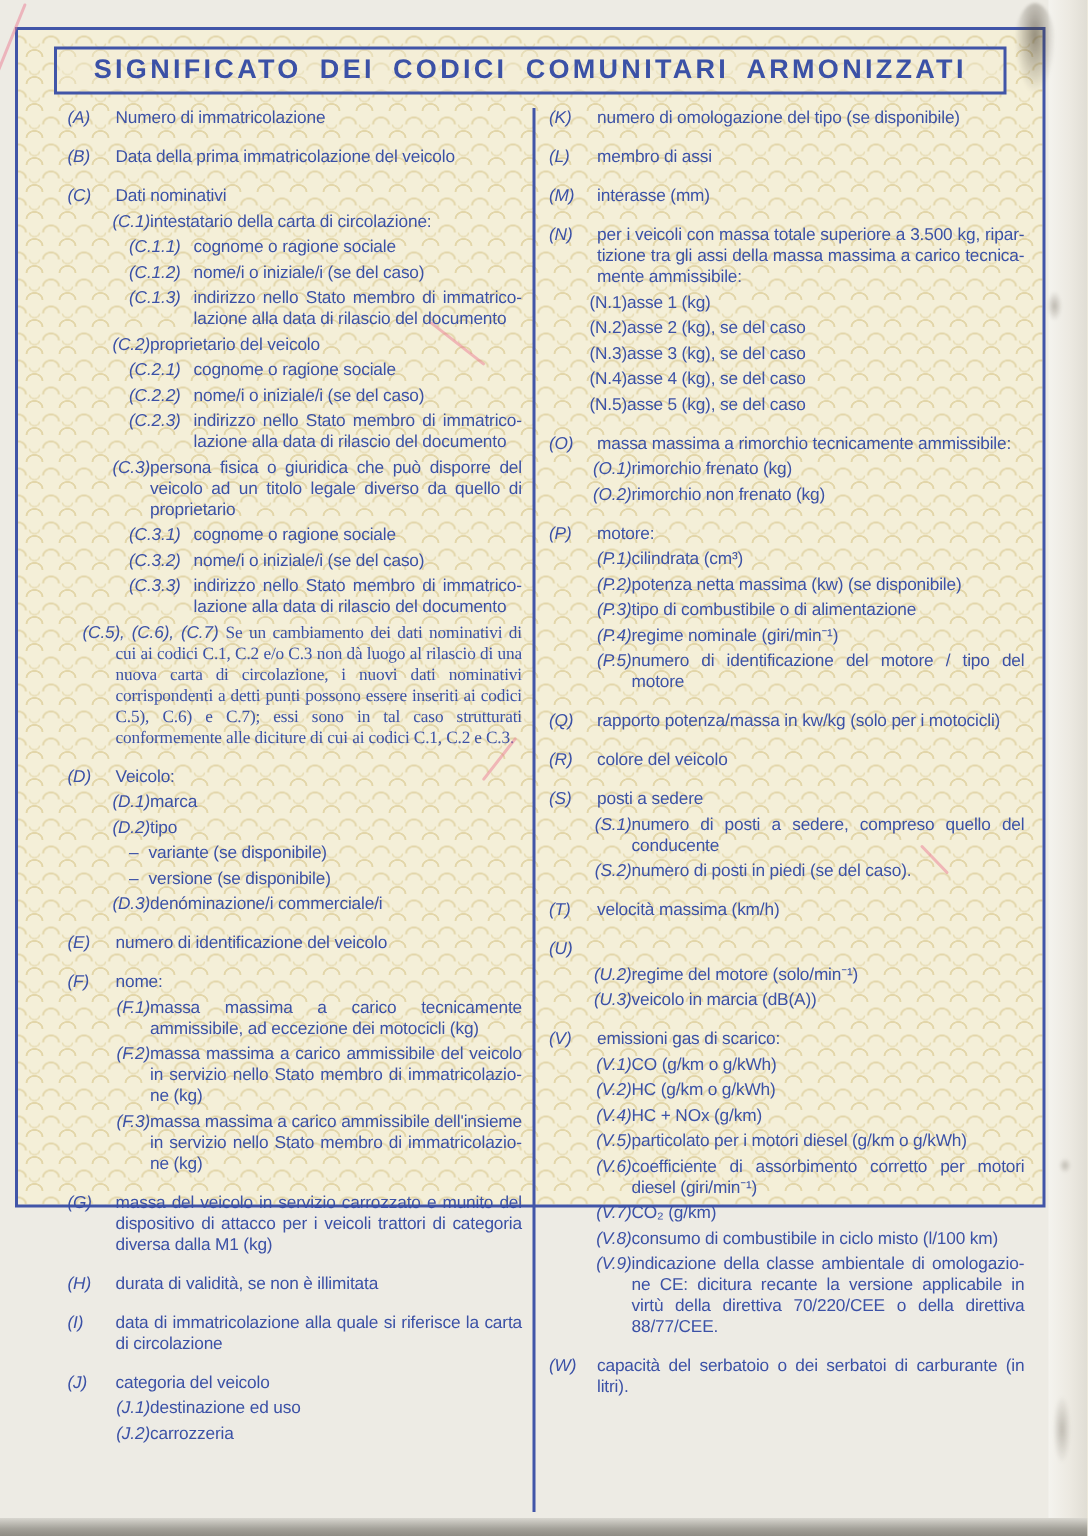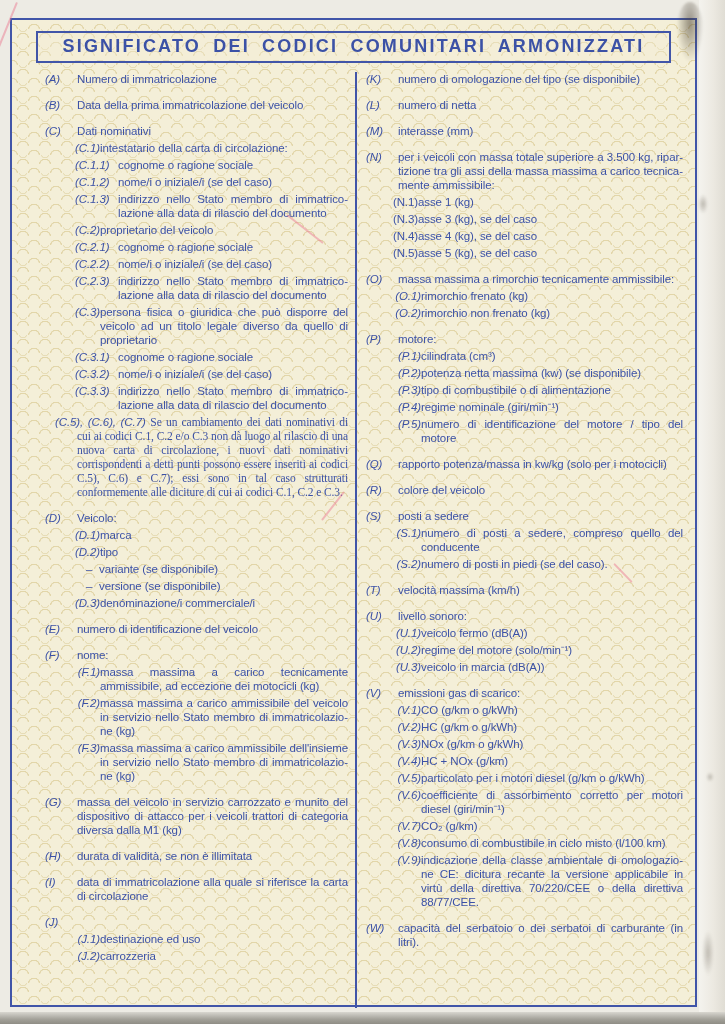--- a/index.html
+++ b/index.html
@@ -9,21 +9,21 @@
   }
   html,body{margin:0;padding:0;}
   body{
     width:725px;height:1024px;position:relative;overflow:hidden;
     background:#edebe4;
     font-family:"Liberation Sans", sans-serif;
     color:var(--ink);
   }
   
   .doc{
-    position:absolute;left:10px;top:18px;width:687px;height:989px;
+    position:absolute;left:10px;top:18px;width:687px;height:787px;
     box-sizing:border-box;border:2px solid var(--border);
     background-color:var(--paper);
     background-image:
       radial-gradient(9px 8px at 50% 100%, rgba(201,178,104,0) 4.4px, rgba(201,178,104,0.42) 4.9px, rgba(201,178,104,0.42) 5.7px, rgba(201,178,104,0) 6.2px),
       radial-gradient(9px 8px at 50% 100%, rgba(201,178,104,0) 4.4px, rgba(201,178,104,0.42) 4.9px, rgba(201,178,104,0.42) 5.7px, rgba(201,178,104,0) 6.2px),
       radial-gradient(6px 5px at 50% 0%, rgba(201,178,104,0) 2.6px, rgba(201,178,104,0.30) 3px, rgba(201,178,104,0.30) 3.7px, rgba(201,178,104,0) 4.1px);
     background-size:22px 18px,22px 18px,22px 18px;
     background-position:0 0,11px 9px,0 9px;
   }
   .titlebox{
@@ -50,21 +50,21 @@
   .col-right{flex:1;padding-left:9px;padding-right:2px;height:100%;}
   
   .row{display:flex;align-items:flex-start;margin-top:3px;
        font-size:11.5px;line-height:14px;letter-spacing:-0.1px;}
   .row.gap{margin-top:12px;}
   .col-left>.row:first-child,.col-right>.row:first-child{margin-top:0;}
   .code{font-style:italic;white-space:nowrap;}
   .text{flex:1;text-align:justify;hyphens:manual;}
   .lvl0 .code{flex:0 0 32px;}
   .lvl1{padding-left:12px;} .lvl1 .code{flex:0 0 43px;text-align:right;}
-  .lvl2{padding-left:30px;} .lvl2 .code{flex:0 0 43px;}
+  .lvl2{padding-left:30px;} .lvl2 .code{flex:0 0 43px;margin-left:11px;}
   .lvld{padding-left:41px;} .lvld .code{flex:0 0 13px;font-style:normal;}
   .roman .code{font-style:normal;flex-basis:40px;}
   .row.para{display:block;padding-left:32px;text-indent:-22px;text-align:justify;}
   .para .code{font-style:italic;}
   .para .text{display:inline;text-align:justify;font-family:Liberation Serif, serif;}
   
   .right-margin{
     position:absolute;left:699px;top:0;width:26px;height:1024px;
     background:linear-gradient(90deg,#f4f3ee 0%,#ece9e1 55%,#e0ddd4 100%);
   }
@@ -211,52 +211,57 @@
         <div class="row lvl0 gap">
           <span class="code">(H)</span>
           <span class="text">durata di validità, se non è illimitata</span>
         </div>
         <div class="row lvl0 gap">
           <span class="code">(I)</span>
           <span class="text">data di immatricolazione alla quale si riferisce la carta di circolazione</span>
         </div>
         <div class="row lvl0 gap">
           <span class="code">(J)</span>
+          <span class="text">categoria del veicolo</span>
         </div>
         <div class="row lvl1">
           <span class="code">(J.1)</span>
           <span class="text">destinazione ed uso</span>
         </div>
         <div class="row lvl1">
           <span class="code">(J.2)</span>
           <span class="text">carrozzeria</span>
         </div>
       </div>
     <div class="col-right">
         <div class="row lvl0">
           <span class="code">(K)</span>
           <span class="text">numero di omologazione del tipo (se disponibile)</span>
         </div>
         <div class="row lvl0 gap">
           <span class="code">(L)</span>
-          <span class="text">numero di netta</span>
+          <span class="text">membro di assi</span>
         </div>
         <div class="row lvl0 gap">
           <span class="code">(M)</span>
           <span class="text">interasse (mm)</span>
         </div>
         <div class="row lvl0 gap">
           <span class="code">(N)</span>
           <span class="text">per i veicoli con massa totale superiore a 3.500 kg, ripar­tizione tra gli assi della massa massima a carico tecnica­mente ammissibile:</span>
         </div>
         <div class="row lvl1 roman">
           <span class="code">(N.1)</span>
           <span class="text">asse 1 (kg)</span>
         </div>
         <div class="row lvl1 roman">
+          <span class="code">(N.2)</span>
+          <span class="text">asse 2 (kg), se del caso</span>
+        </div>
+        <div class="row lvl1 roman">
           <span class="code">(N.3)</span>
           <span class="text">asse 3 (kg), se del caso</span>
         </div>
         <div class="row lvl1 roman">
           <span class="code">(N.4)</span>
           <span class="text">asse 4 (kg), se del caso</span>
         </div>
         <div class="row lvl1 roman">
           <span class="code">(N.5)</span>
           <span class="text">asse 5 (kg), se del caso</span>
@@ -316,49 +321,40 @@
         <div class="row lvl1">
           <span class="code">(S.2)</span>
           <span class="text">numero di posti in piedi (se del caso).</span>
         </div>
         <div class="row lvl0 gap">
           <span class="code">(T)</span>
           <span class="text">velocità massima (km/h)</span>
         </div>
         <div class="row lvl0 gap">
           <span class="code">(U)</span>
-          <span class="text">livello sonoro:</span>
-        </div>
-        <div class="row lvl1">
-          <span class="code">(U.1)</span>
-          <span class="text">veicolo fermo (dB(A))</span>
         </div>
         <div class="row lvl1">
           <span class="code">(U.2)</span>
           <span class="text">regime del motore (solo/min⁻¹)</span>
         </div>
         <div class="row lvl1">
           <span class="code">(U.3)</span>
           <span class="text">veicolo in marcia (dB(A))</span>
         </div>
         <div class="row lvl0 gap">
           <span class="code">(V)</span>
           <span class="text">emissioni gas di scarico:</span>
         </div>
         <div class="row lvl1">
           <span class="code">(V.1)</span>
           <span class="text">CO (g/km o g/kWh)</span>
         </div>
         <div class="row lvl1">
           <span class="code">(V.2)</span>
           <span class="text">HC (g/km o g/kWh)</span>
-        </div>
-        <div class="row lvl1">
-          <span class="code">(V.3)</span>
-          <span class="text">NOx (g/km o g/kWh)</span>
         </div>
         <div class="row lvl1">
           <span class="code">(V.4)</span>
           <span class="text">HC + NOx (g/km)</span>
         </div>
         <div class="row lvl1">
           <span class="code">(V.5)</span>
           <span class="text">particolato per i motori diesel (g/km o g/kWh)</span>
         </div>
         <div class="row lvl1">

